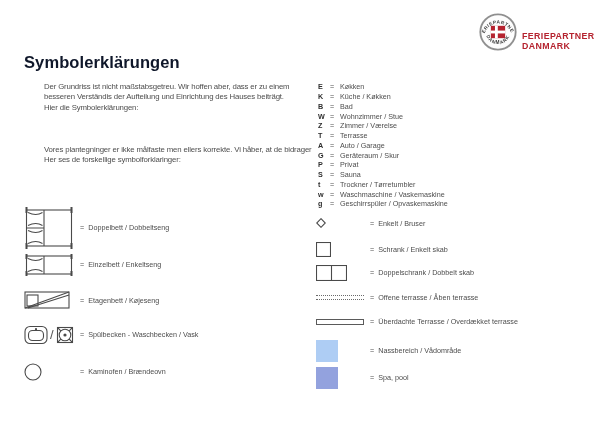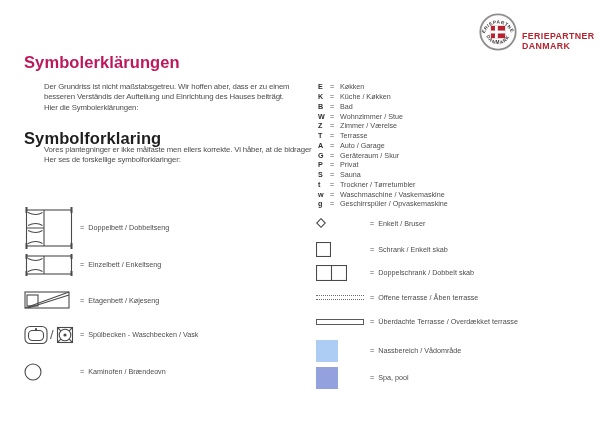--- a/index.html
+++ b/index.html
@@ -6,21 +6,21 @@
   html,body { width:600px; height:424px; }
   body { font-family:"Liberation Sans", sans-serif; background:#ffffff; position:relative; overflow:hidden; }
   .page { position:absolute; inset:0; background:#fff; }
 
   
   .logo { position:absolute; left:479px; top:12px; width:150px; height:46px; }
   .badge { position:absolute; left:0; top:1px; }
   .wordmark { position:absolute; left:43px; top:19px; color:#b5232f; font-size:8.8px; font-weight:bold; letter-spacing:0.4px; line-height:10.2px; }
 
   
-  .h-de { position:absolute; left:24px; top:53px; font-size:16.5px; font-weight:bold; color:#be185d; letter-spacing:0.1px; }
+  .h-de { position:absolute; left:24px; top:53px; font-size:16.5px; font-weight:bold; color:#0f172a; letter-spacing:0.1px; }
   .h-da { position:absolute; left:24px; top:129px; font-size:16.5px; font-weight:bold; color:#1e1e1e; letter-spacing:0.1px; }
   .intro { position:absolute; left:24px; font-size:7.8px; color:#4d4d4d; line-height:10.3px; letter-spacing:-0.15px; white-space:nowrap;margin-left:20px; }
   .intro-de { top:82px; }
   .intro-da { top:145px; }
 
   
   .letter-legend { position:absolute; left:318px; top:82px; }
   .letter-row { display:flex; align-items:center; height:9.75px; font-size:7.2px; color:#4d4d4d; white-space:nowrap; }
   .letter-key { width:12px; font-weight:bold; color:#2e2e2e; }
   .letter-sep { width:10px; }
@@ -72,21 +72,20 @@
     </div>
   </div>
 
   <h1 class="h-de">Symbolerklärungen</h1>
   <div class="intro intro-de" id="intro-de">
       <div>Der Grundriss ist nicht maßstabsgetreu. Wir hoffen aber, dass er zu einem</div>
       <div>besseren Verständis der Aufteilung und Einrichtung des Hauses beiträgt.</div>
       <div>Hier die Symbolerklärungen:</div>
     </div>
 
-  <h1 class="h-da">Symbolforklaring</h1>
   <div class="intro intro-da" id="intro-da">
       <div>Vores plantegninger er ikke målfaste men ellers korrekte. Vi håber, at de bidrager</div>
       <div>Her ses de forskellige symbolforklaringer:</div>
     </div>
 
   <div class="letter-legend" id="letter-legend">
       <div class="letter-row">
         <span class="letter-key">E</span>
         <span class="letter-sep">=</span>
         <span class="letter-val">Køkken</span>

